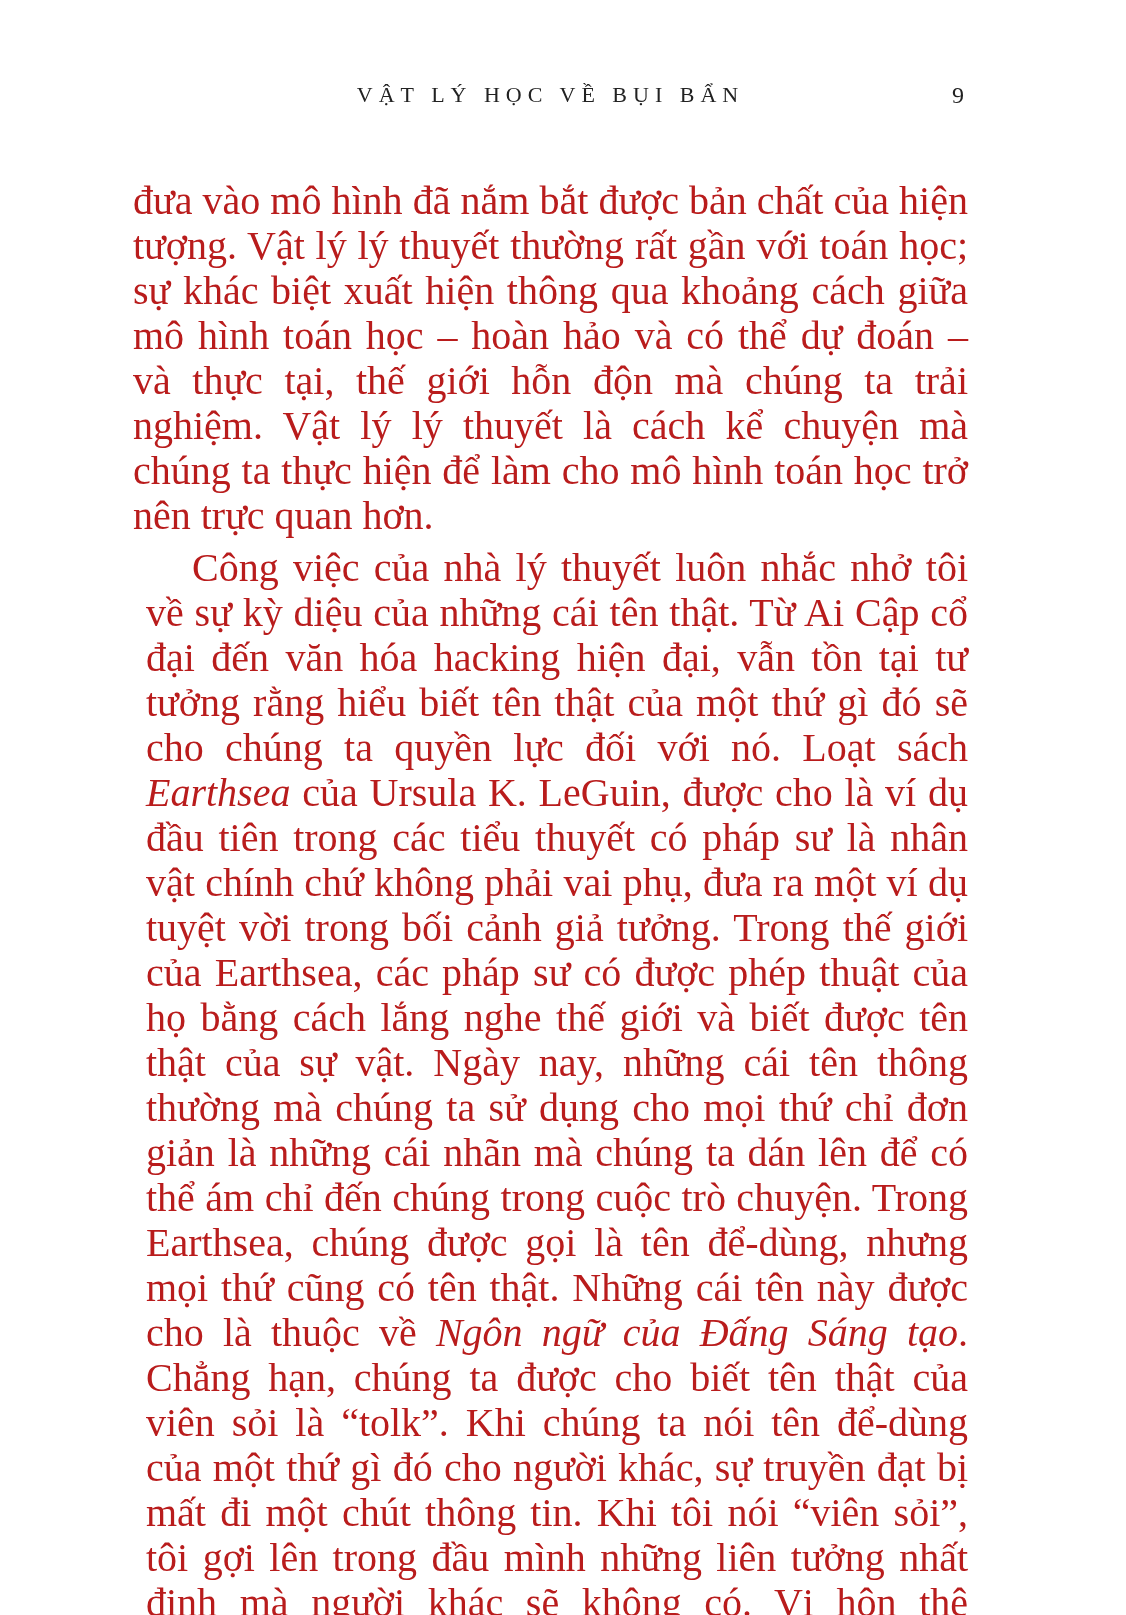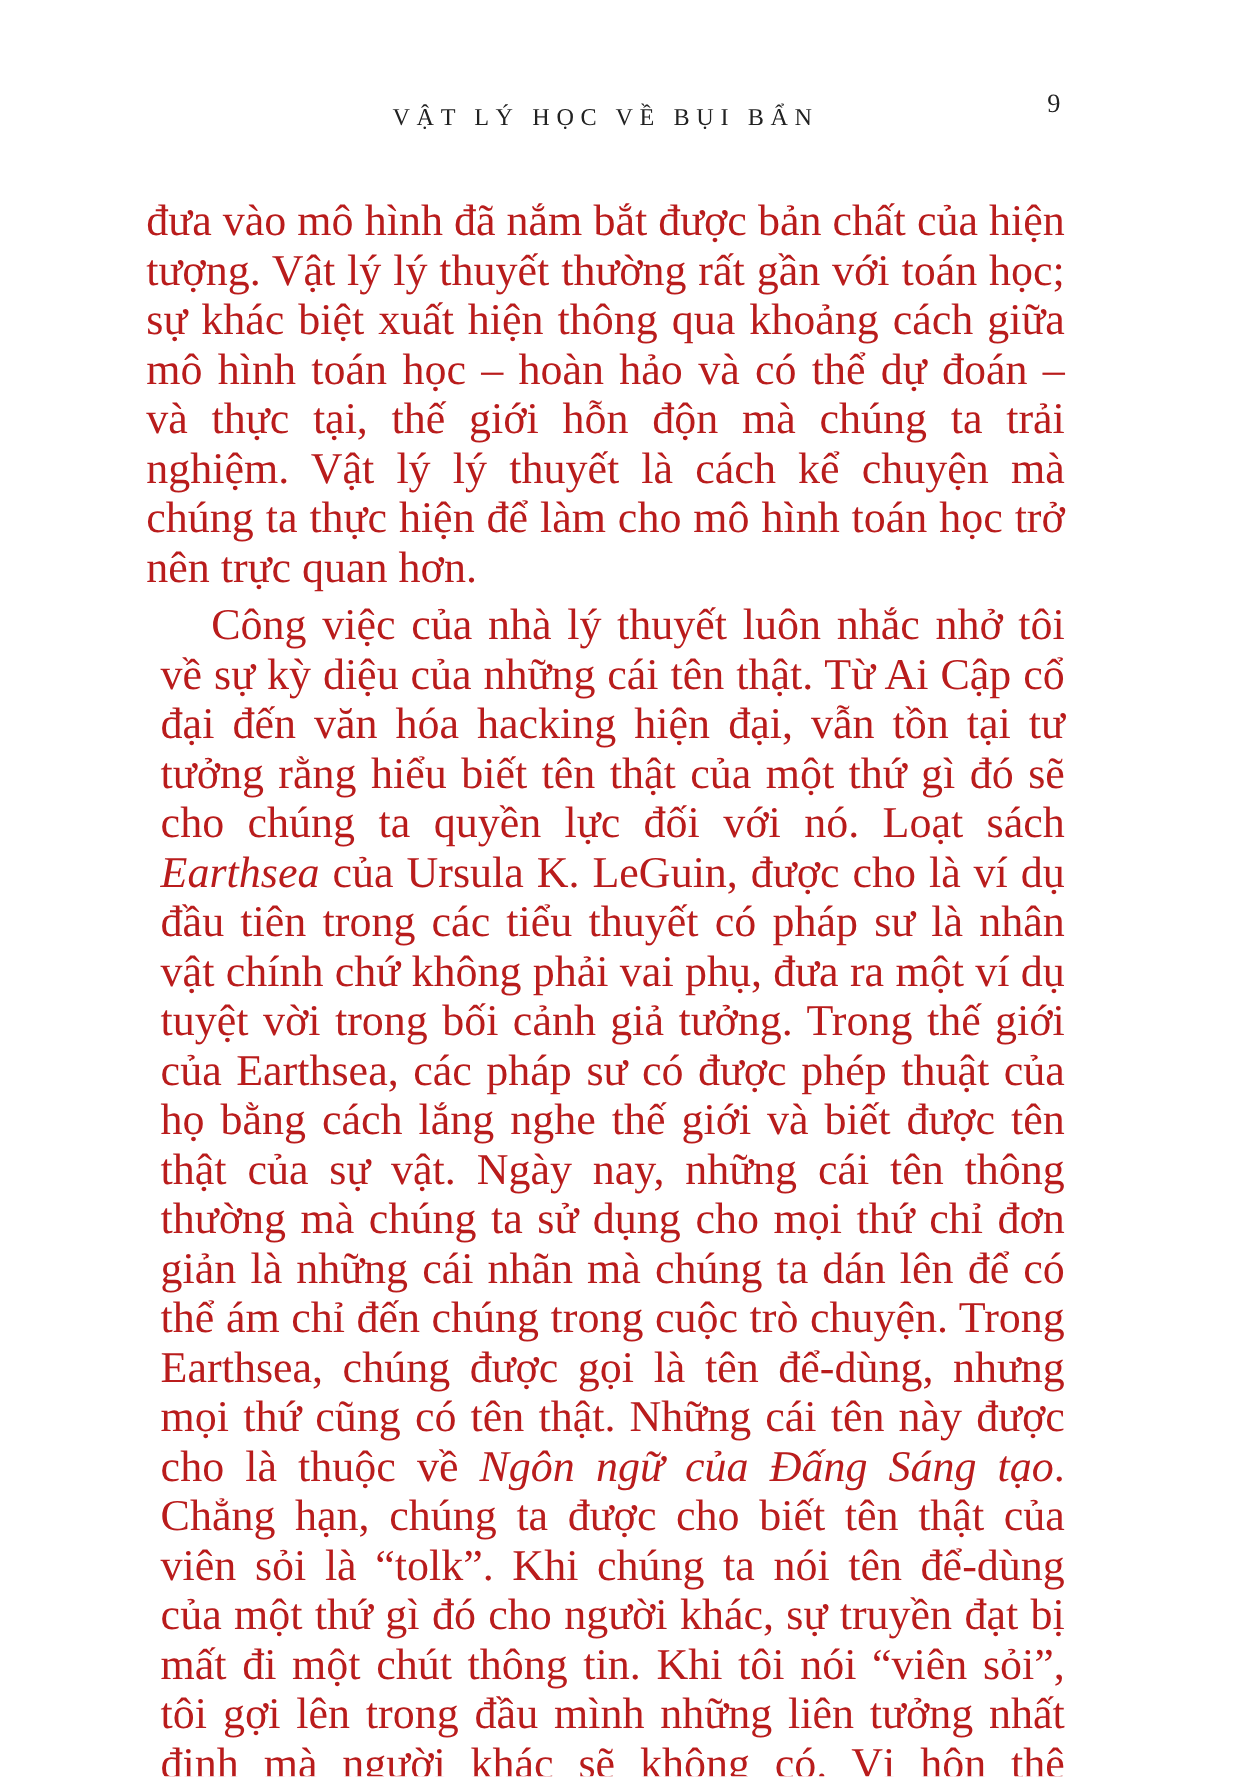--- a/index.html
+++ b/index.html
@@ -28,21 +28,20 @@
   .running-header .header-title {
     position: absolute;
     left: 0;
     right: 0;
     text-align: center;
     font-size: 22px;
     letter-spacing: 6px;
     color: #222222;
     text-transform: uppercase;
     white-space: nowrap;
-    margin-top: 12px;
   }
   .running-header .page-number {
     position: absolute;
     right: 4px;
     top: 0;
     font-size: 24px;
     color: #222222;
   }
   .body-text {
     font-size: 40px;

